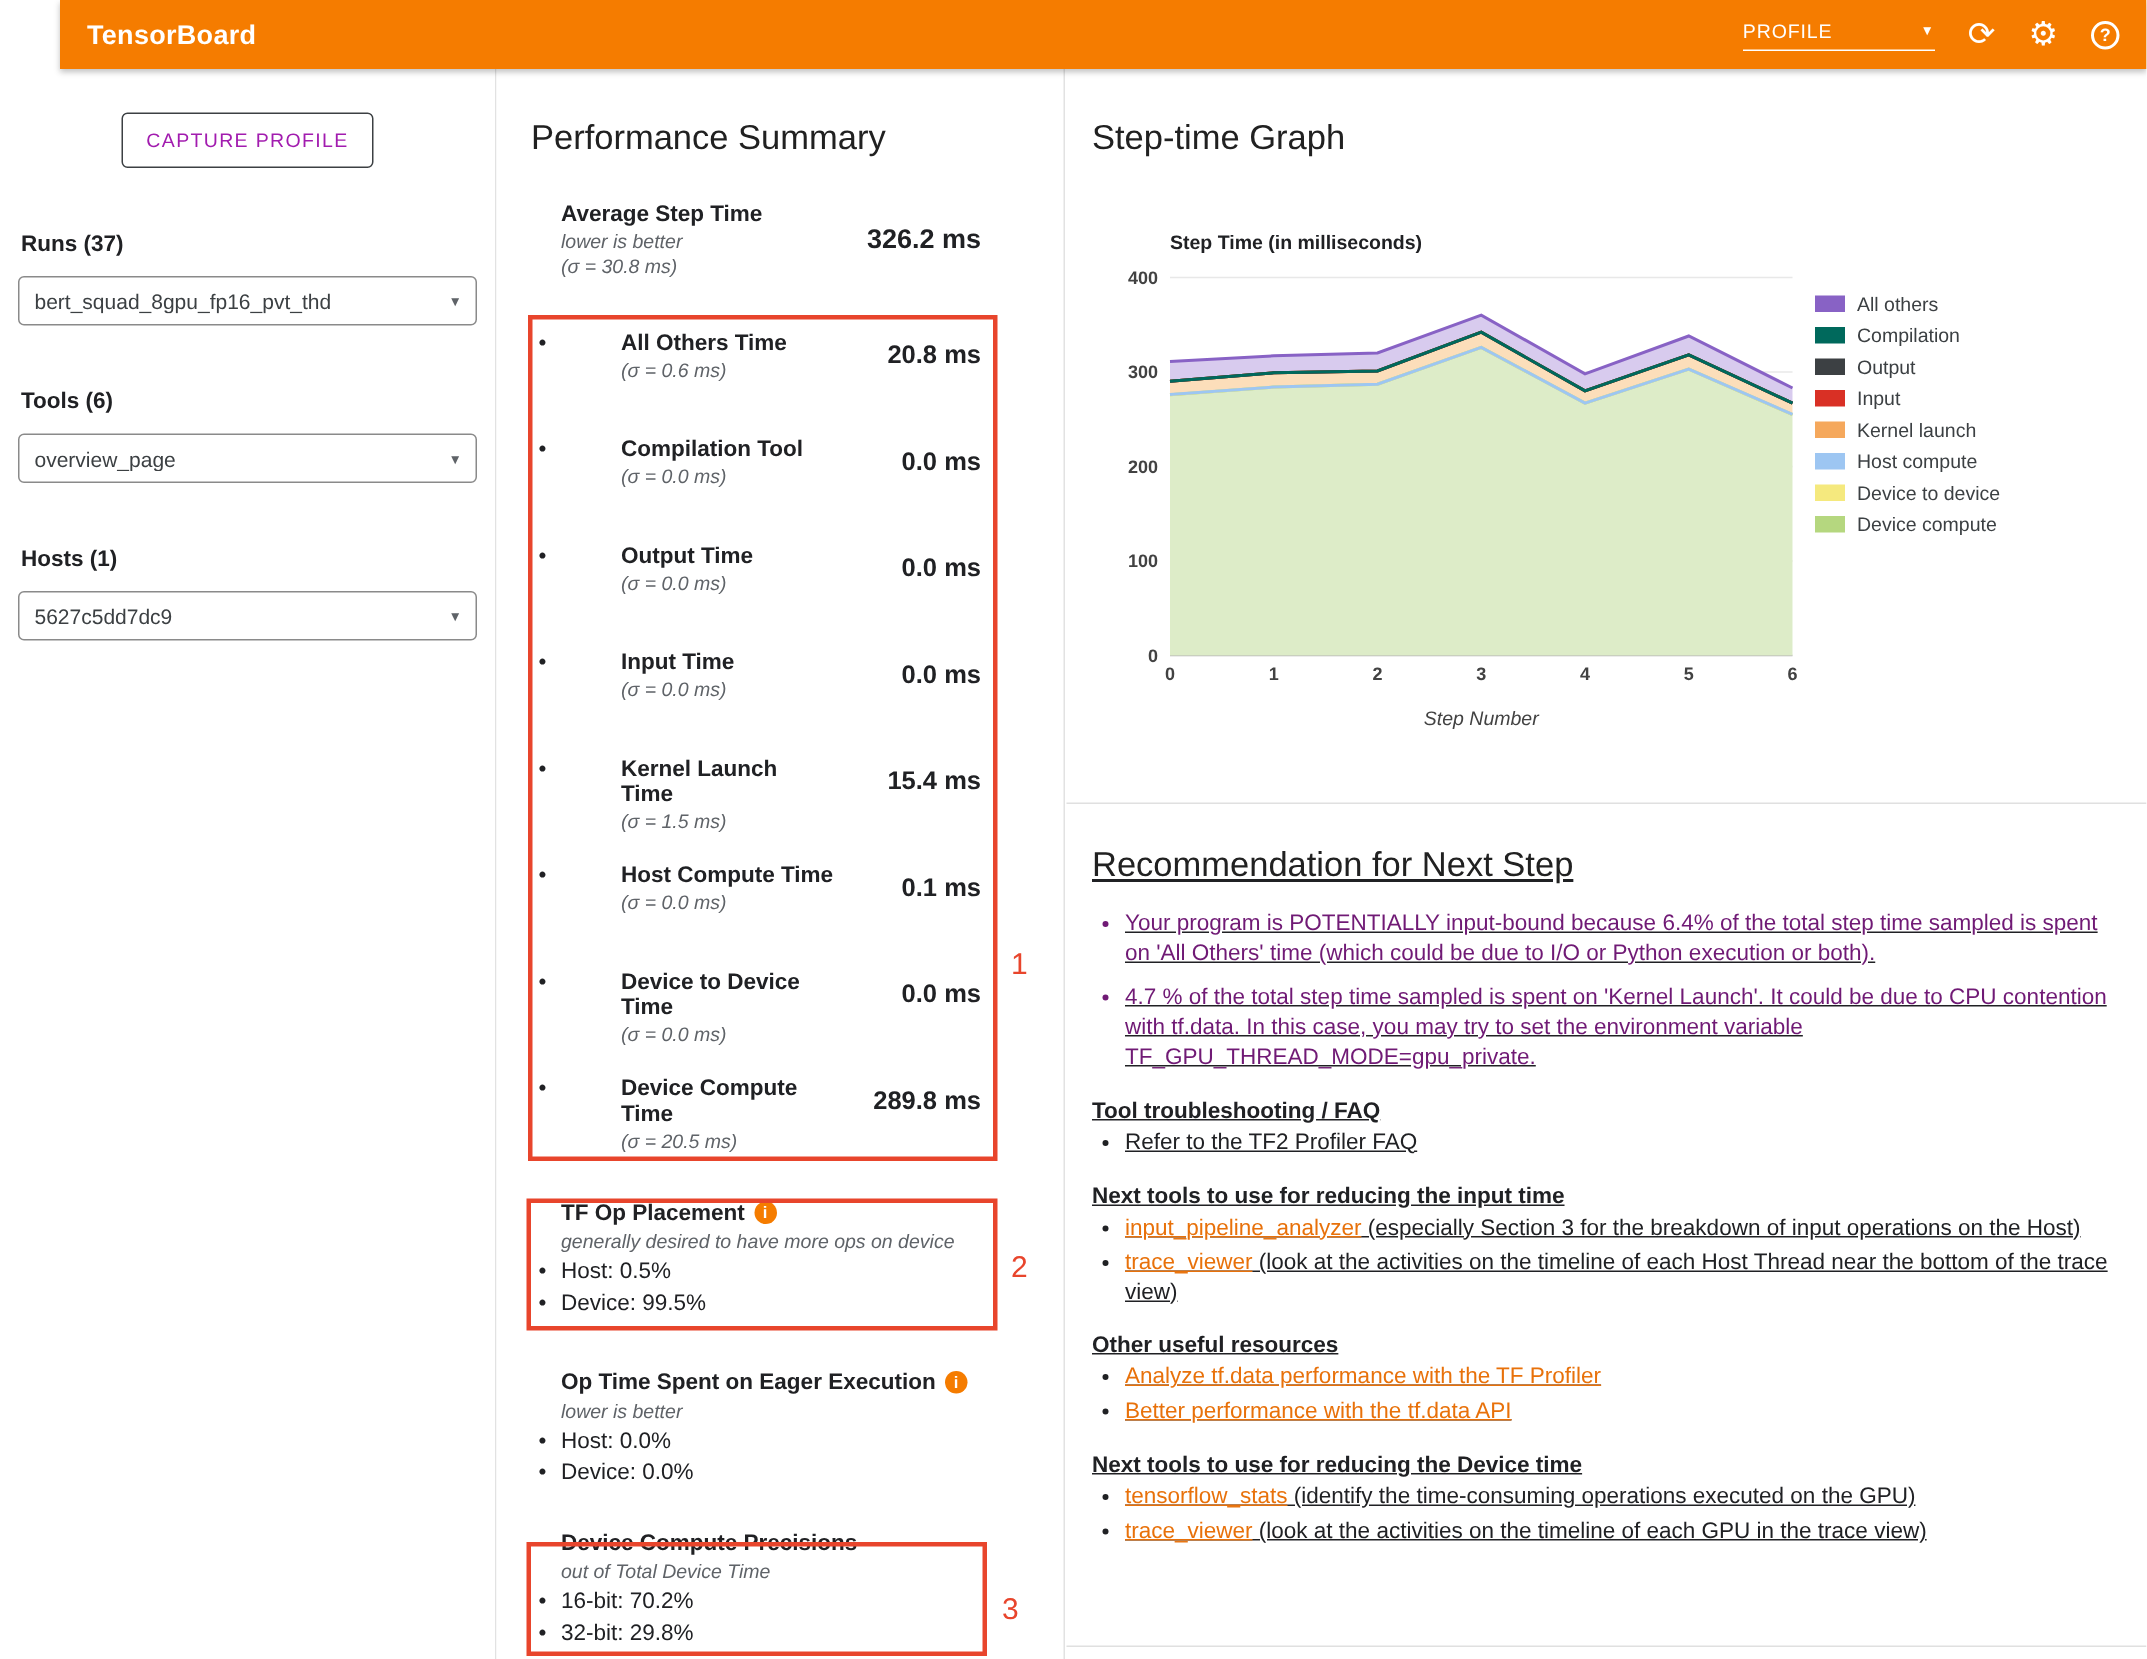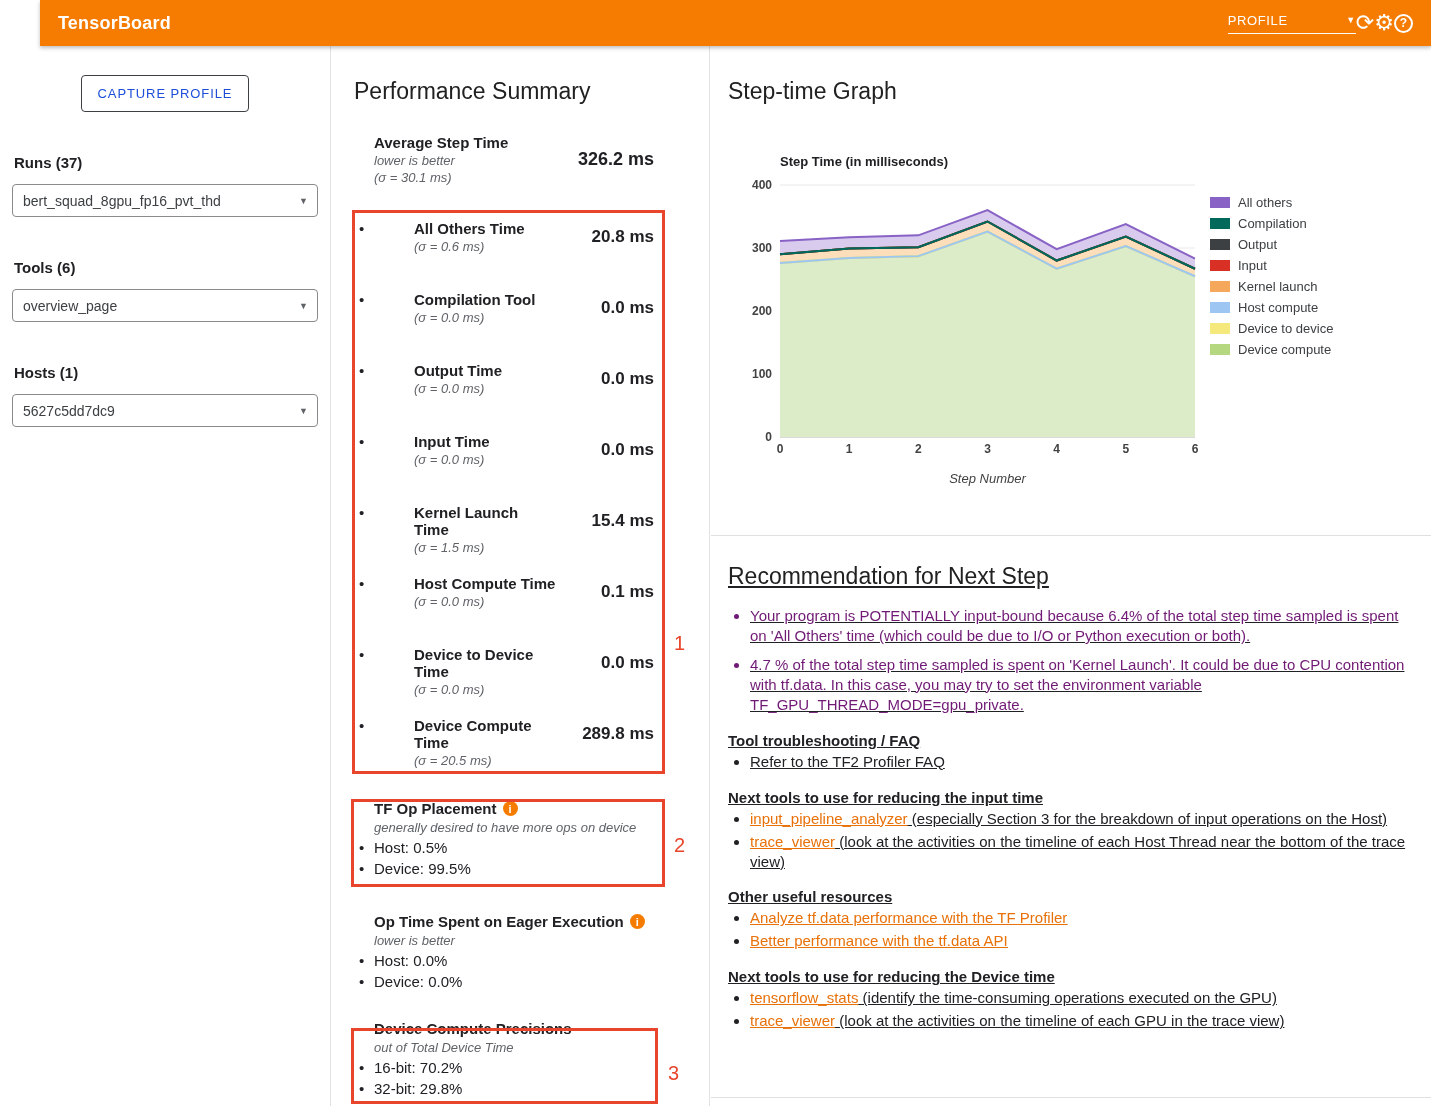--- a/index.html
+++ b/index.html
@@ -5,35 +5,35 @@
   * { margin:0; padding:0; box-sizing:border-box; }
   body { background:#fff; }
   .page { position:relative; width:1431px; height:1106px; background:#fff; overflow:hidden;
           font-family:"Liberation Sans", sans-serif; color:#202124; }
 
   
   .appbar { position:absolute; top:0; left:0; right:0; height:46px; background:#f57c00;
             display:flex; align-items:center; padding:0 18px; z-index:6;
             box-shadow:0 2px 4px rgba(0,0,0,.25);margin-left:40px; }
   .app-title { color:#fff; font-size:18px; font-weight:bold; letter-spacing:.2px; }
-  .appbar-right { margin-left:auto; display:flex; align-items:center; }
+  .appbar-right { margin-left:auto; display:flex; align-items:center; gap:22px; }
   .dash-select { display:flex; align-items:center; justify-content:space-between; width:128px;
                  border-bottom:1px solid #fff; padding-bottom:5px; color:#fff; font-size:13px;
                  letter-spacing:.6px; cursor:pointer; }
   .dash-select .caret { font-size:9px; }
   .hicon { color:#fff; font-size:22px; line-height:1; cursor:pointer; }
   .hicon.help { width:19px; height:19px; border:2px solid #fff; border-radius:50%;
                 font-size:12px; font-weight:bold; display:flex; align-items:center; justify-content:center; }
 
   
   .sidebar { position:absolute; top:46px; left:0; width:331px; bottom:0;
              border-right:1px solid #e2e2e2; padding:29px 12px 0 12px; background:#fff; }
   .capture-btn { display:block; margin:0 auto; background:#fff; border:1px solid #3c4043;
                  border-radius:4px; padding:10px 16px; font-size:13px; letter-spacing:.9px;
-                 font-family:inherit; color:#1d4ed8; cursor:pointer; }
+                 font-family:inherit; color:#a21caf; cursor:pointer; }
   .group-label { margin:42px 2px 0; font-size:15px; font-weight:bold; color:#202124; }
   .select { position:relative; margin-top:13px; height:33px; border:1px solid #8a8a8a;
             border-radius:4px; display:flex; align-items:center; padding:0 26px 0 10px;
             font-size:14px; color:#3c4043; cursor:pointer; background:#fff; }
   .select .caret { position:absolute; right:9px; font-size:9px; color:#5f6368; }
   .select-value { white-space:nowrap; overflow:hidden; text-overflow:ellipsis; }
 
   
   .summary-col { position:absolute; top:46px; left:331px; width:379px; bottom:0;
                  border-right:1px solid #e2e2e2; background:#fff; }
@@ -133,21 +133,21 @@
     </div>
   </aside>
 
   <section class="summary-col">
     <div class="col-title">Performance Summary</div>
 
     <div class="avg-row">
       <div>
         <div class="m-title">Average Step Time</div>
         <div class="m-sub">lower is better</div>
-        <div class="m-sub">(σ = 30.1 ms)</div>
+        <div class="m-sub">(σ = 30.8 ms)</div>
       </div>
       <div class="m-value">326.2 ms</div>
     </div>
 
     <div>
       <div class="metric-row">
         <span class="bullet"></span>
         <div>
             <div class="m-title">All Others Time</div>
              <div class="m-sub">(σ = 0.6 ms)</div>

